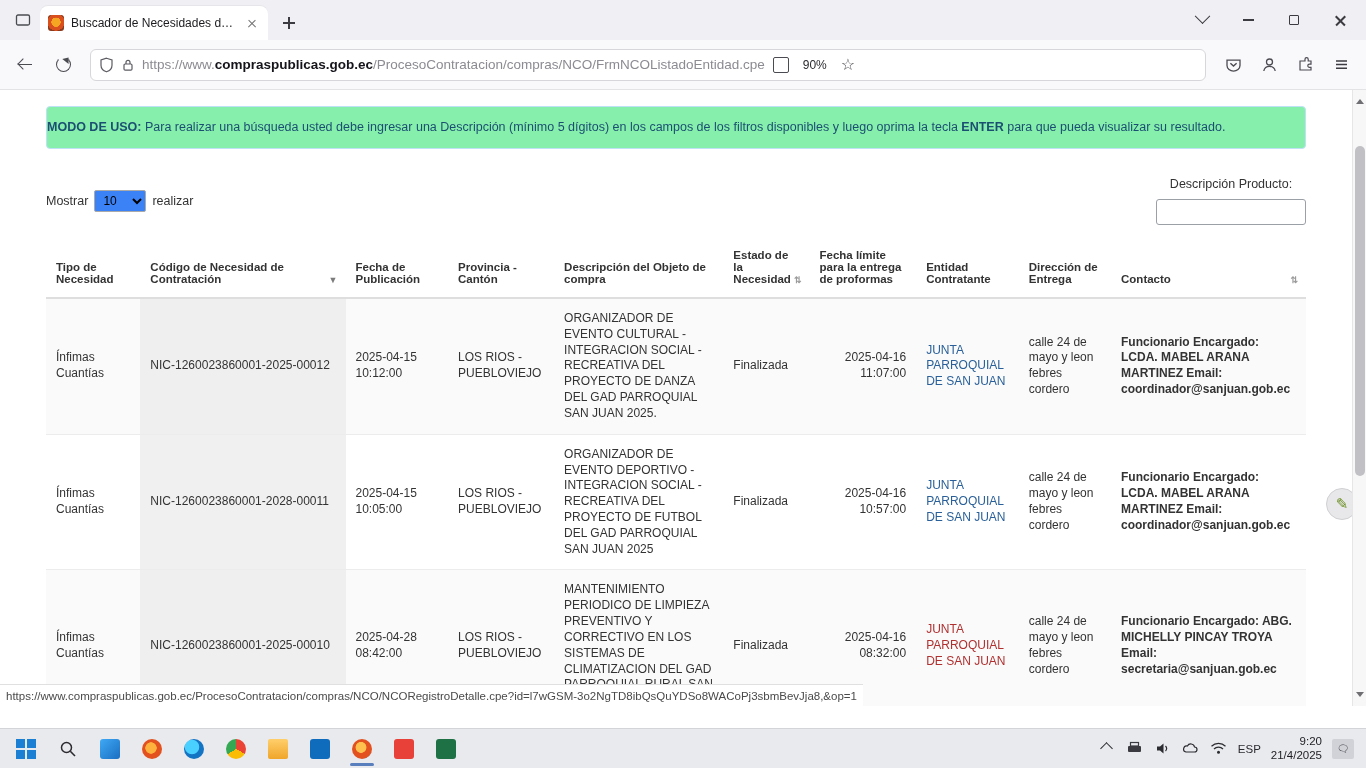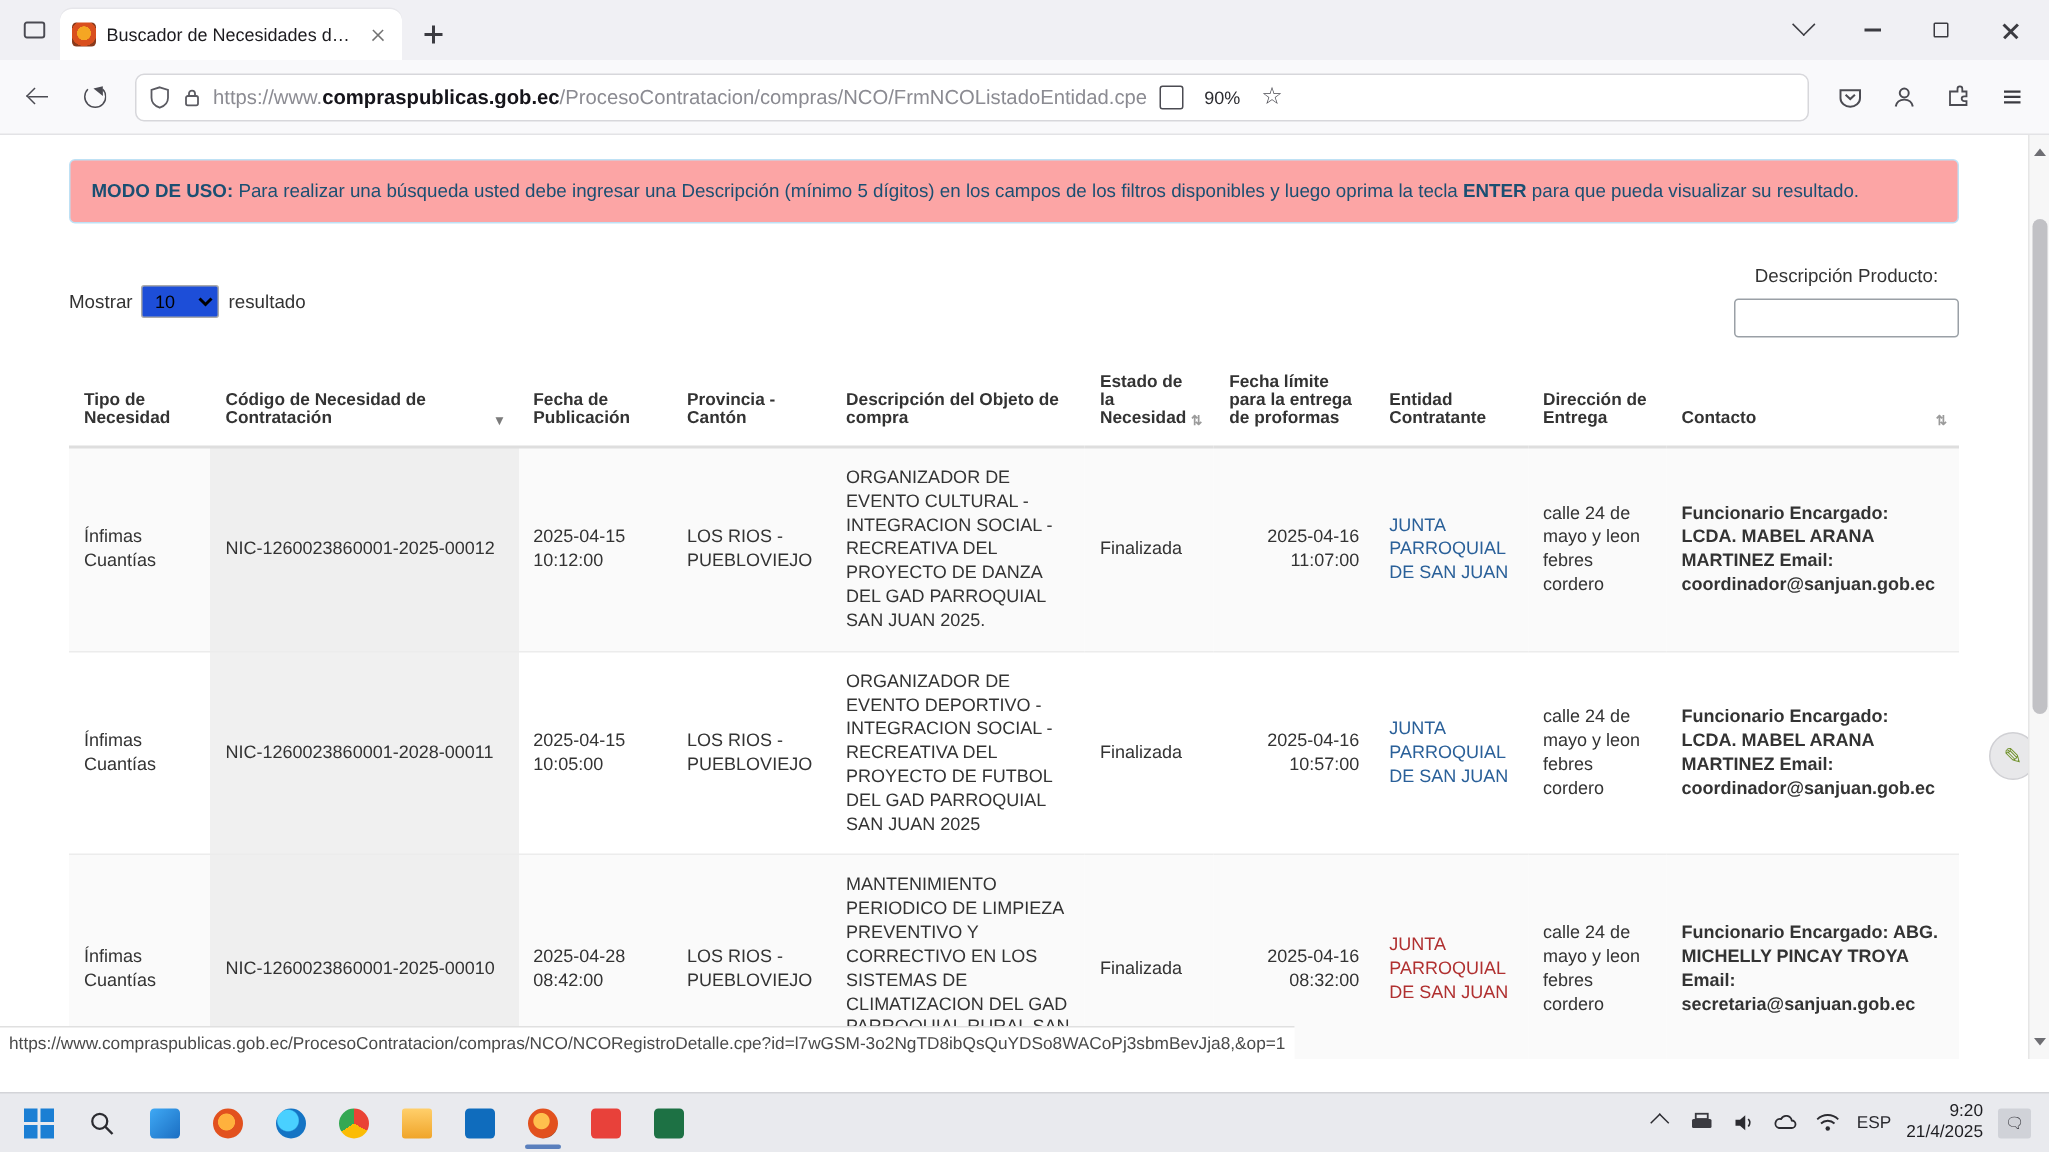--- a/index.html
+++ b/index.html
@@ -76,28 +76,28 @@
   .star { color:#4b4b52; font-size:16px; line-height:1;}
   .reader { width:16px;height:16px;border:1.5px solid #4b4b52;border-radius:2px;}
   .navright { display:flex; align-items:center; gap:2px;}
 
   
   .viewport { position:relative; width:1366px; height: 616px; background:#fff; overflow:hidden;}
   .page { position:absolute; left:0; top:0; width:1352px; padding: 0; }
   .content-wrap { width:1260px; margin: 0 auto; padding-top: 16px; }
 
   .alert {
-    background:#fca5a5; border:1px solid #bee1f5; color:#1b4f72;
-    border-radius:4px; padding:12px 14px; font-size:12.5px; line-height:1.35;
+    background:#86efac; border:1px solid #bee1f5; color:#1b4f72;
+    border-radius:4px; padding:12px 0; font-size:12.5px; line-height:1.35;
   }
   .alert b { font-weight:700; }
   .table-controls { display:flex; align-items:center; justify-content:space-between; margin-top:28px; }
   .len-ctrl { font-size:12.5px; color:#333; display:flex; align-items:center; gap:6px;}
   .len-select {
-    font-size:12px; padding:2px 4px; border:1px solid #aaa; border-radius:2px; background:#1d4ed8;
+    font-size:12px; padding:2px 4px; border:1px solid #aaa; border-radius:2px; background:#3b82f6;
     height:22px; width:52px;
   }
   .filter-ctrl { font-size:12.5px; color:#333; display:flex; align-items:center; gap:8px;flex-direction:column; }
   .filter-input {
     width:150px; height:26px; border:1px solid #9aa0a6; border-radius:3px; padding:2px 6px; font-size:12px;
   }
 
   table.grid { width:100%; border-collapse:collapse; margin-top:14px; font-size:12px; color:#333; }
   table.grid thead th {
     text-align:left; vertical-align:bottom; padding:10px 10px 12px 10px;
@@ -257,21 +257,21 @@
         <div class="alert">
           <b>MODO DE USO:</b><span> Para realizar una búsqueda usted debe ingresar una Descripción (mínimo 5 dígitos) en los campos de los filtros disponibles y luego oprima la tecla </span><b>ENTER</b><span> para que pueda visualizar su resultado.</span>
         </div>
 
         <div class="table-controls">
           <div class="len-ctrl">
             <span>Mostrar</span>
             <select class="len-select">
               <option selected="">10</option><option>25</option><option>50</option><option>100</option>
             </select>
-            <span>resultado</span>
+            <span>realizar</span>
           </div>
           <div class="filter-ctrl">
             <span>Descripción Producto:</span>
             <input class="filter-input" type="text" value="" style="">
           </div>
         </div>
 
         <table class="grid">
           <thead>
             <tr>

